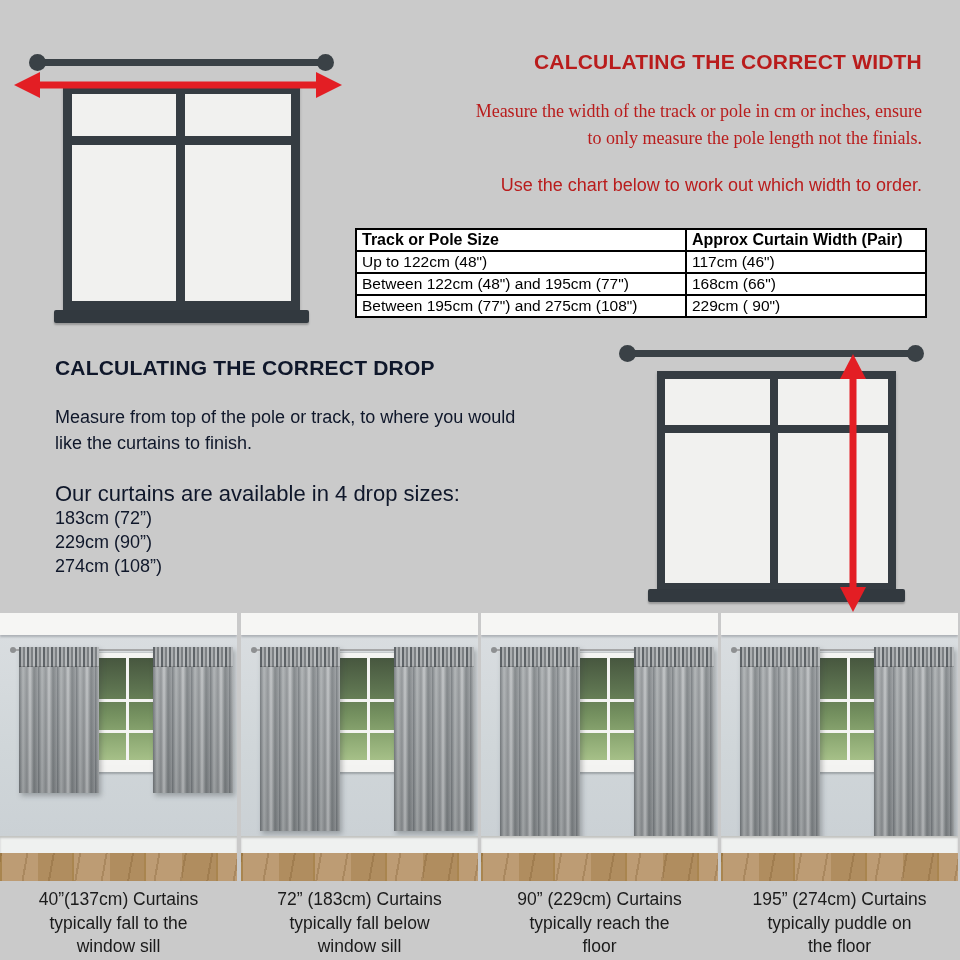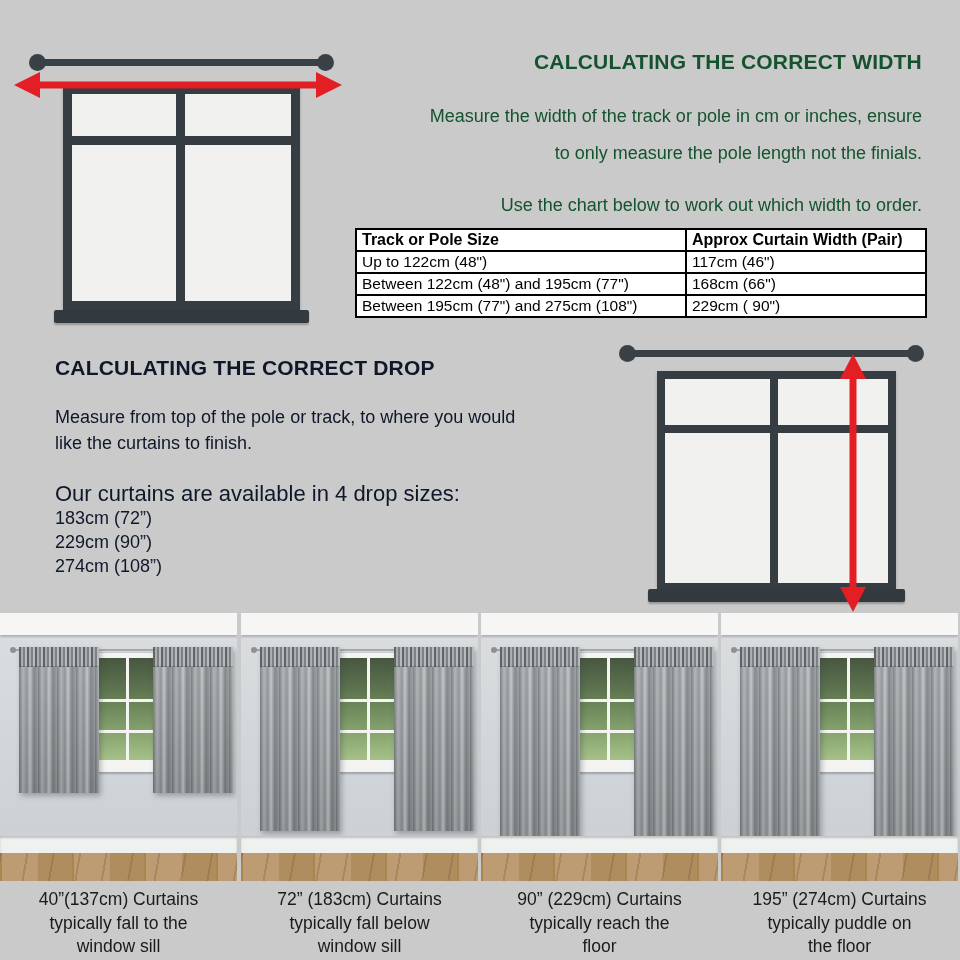--- a/index.html
+++ b/index.html
@@ -9,23 +9,23 @@
 
   
   .pole{position:absolute; height:7px; background:#3a4146; border-radius:3px;}
   .finial{position:absolute; width:17px; height:17px; border-radius:50%; background:#3a4146;}
   .dwindow{position:absolute; background:#353c42; box-shadow:0 2px 3px rgba(0,0,0,.2);}
   .dpane{position:absolute; background:#f1f1ef;}
   .dsill{position:absolute; background:#32393f; border-radius:2px; box-shadow:0 2px 2px rgba(0,0,0,.25);}
   .arrow-svg{position:absolute; z-index:5;}
 
   
-  .width-text{position:absolute; left:345px; top:50px; width:577px; text-align:right; color:#14532d;}
+  .width-text{position:absolute; left:345px; top:50px; width:577px; text-align:right; color:#b91c1c;}
   .width-text h2{margin:0 0 24px 0; font-size:21px; font-weight:700; letter-spacing:.2px;}
-  .width-text .p1{margin:0 0 20px 0; font-size:18px; line-height:37px; white-space:pre-line;}
+  .width-text .p1{margin:0 0 20px 0; font-size:18px; line-height:27px; white-space:pre-line;font-family:Liberation Serif, serif;}
   .width-text .p2{margin:0; font-size:18px; line-height:27px;}
 
   
   table.size-table{position:absolute; left:355px; top:228px; width:570px; border-collapse:collapse;
     background:#fff; table-layout:fixed; font-size:15.5px; color:#000;}
   .size-table th,.size-table td{border:2px solid #000; padding:1px 5px; line-height:18px;
     text-align:left; overflow:hidden; white-space:nowrap;}
   .size-table th{font-weight:700; font-size:16px;}
 
   

